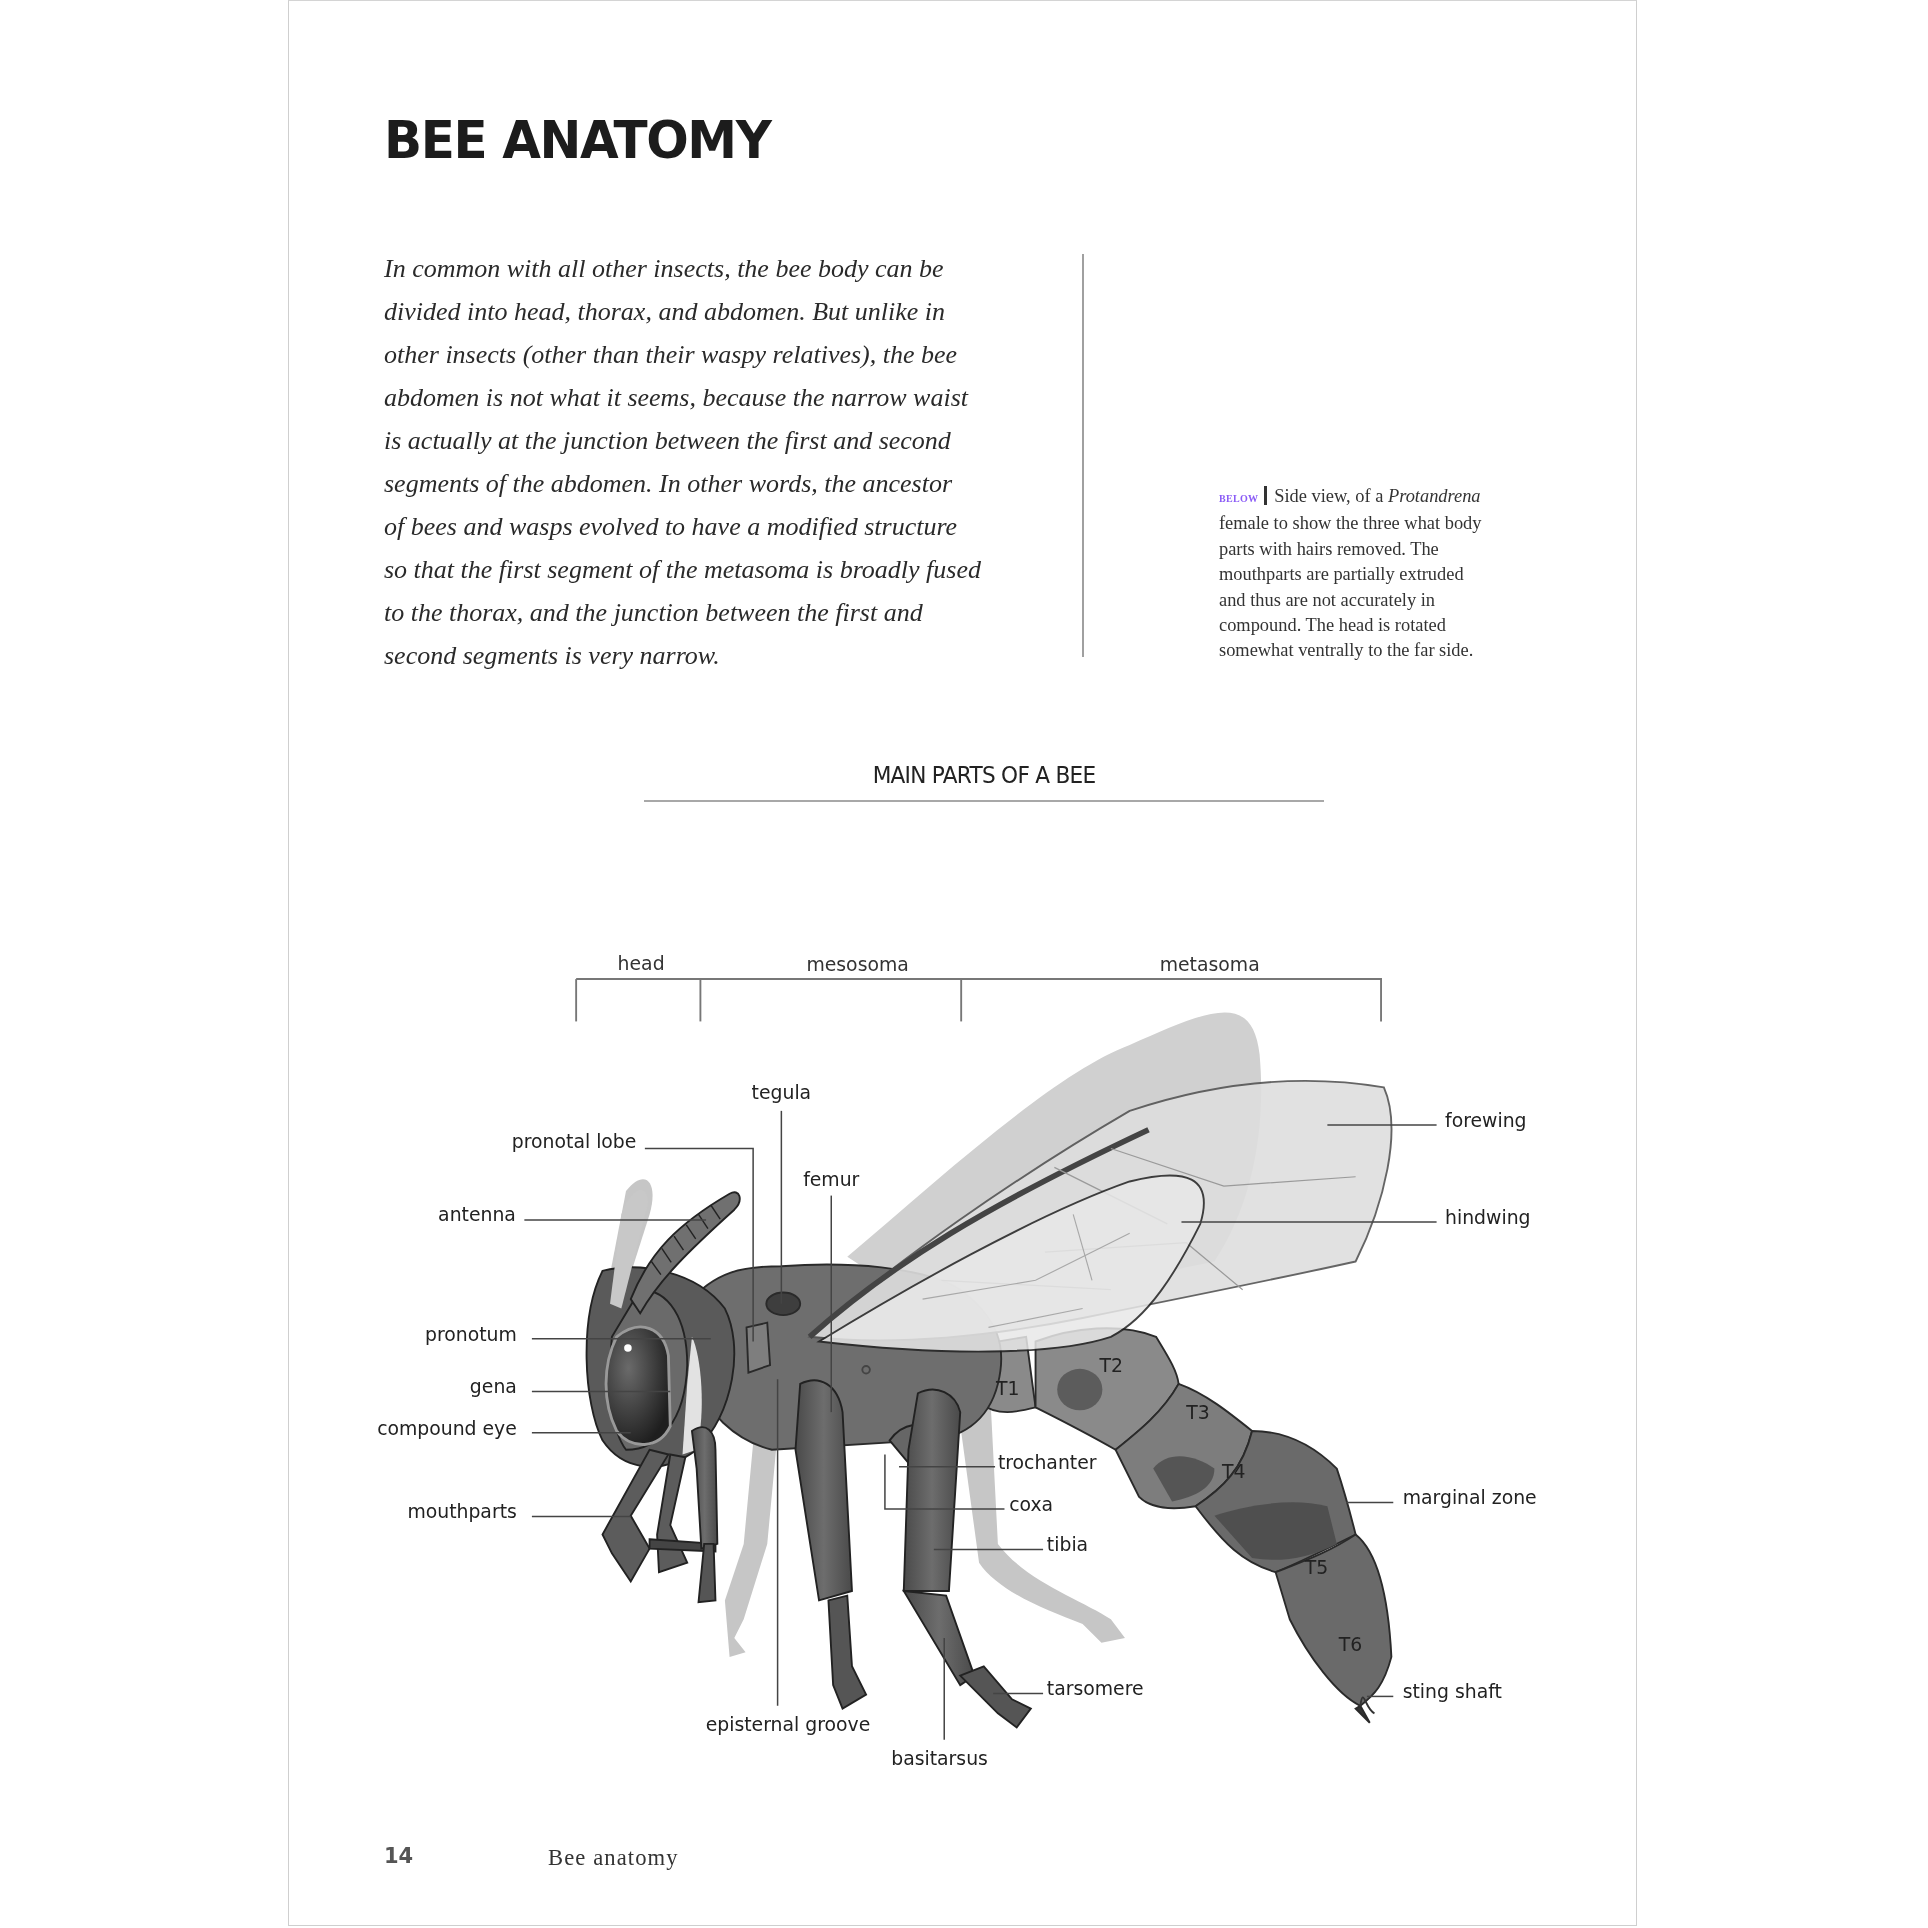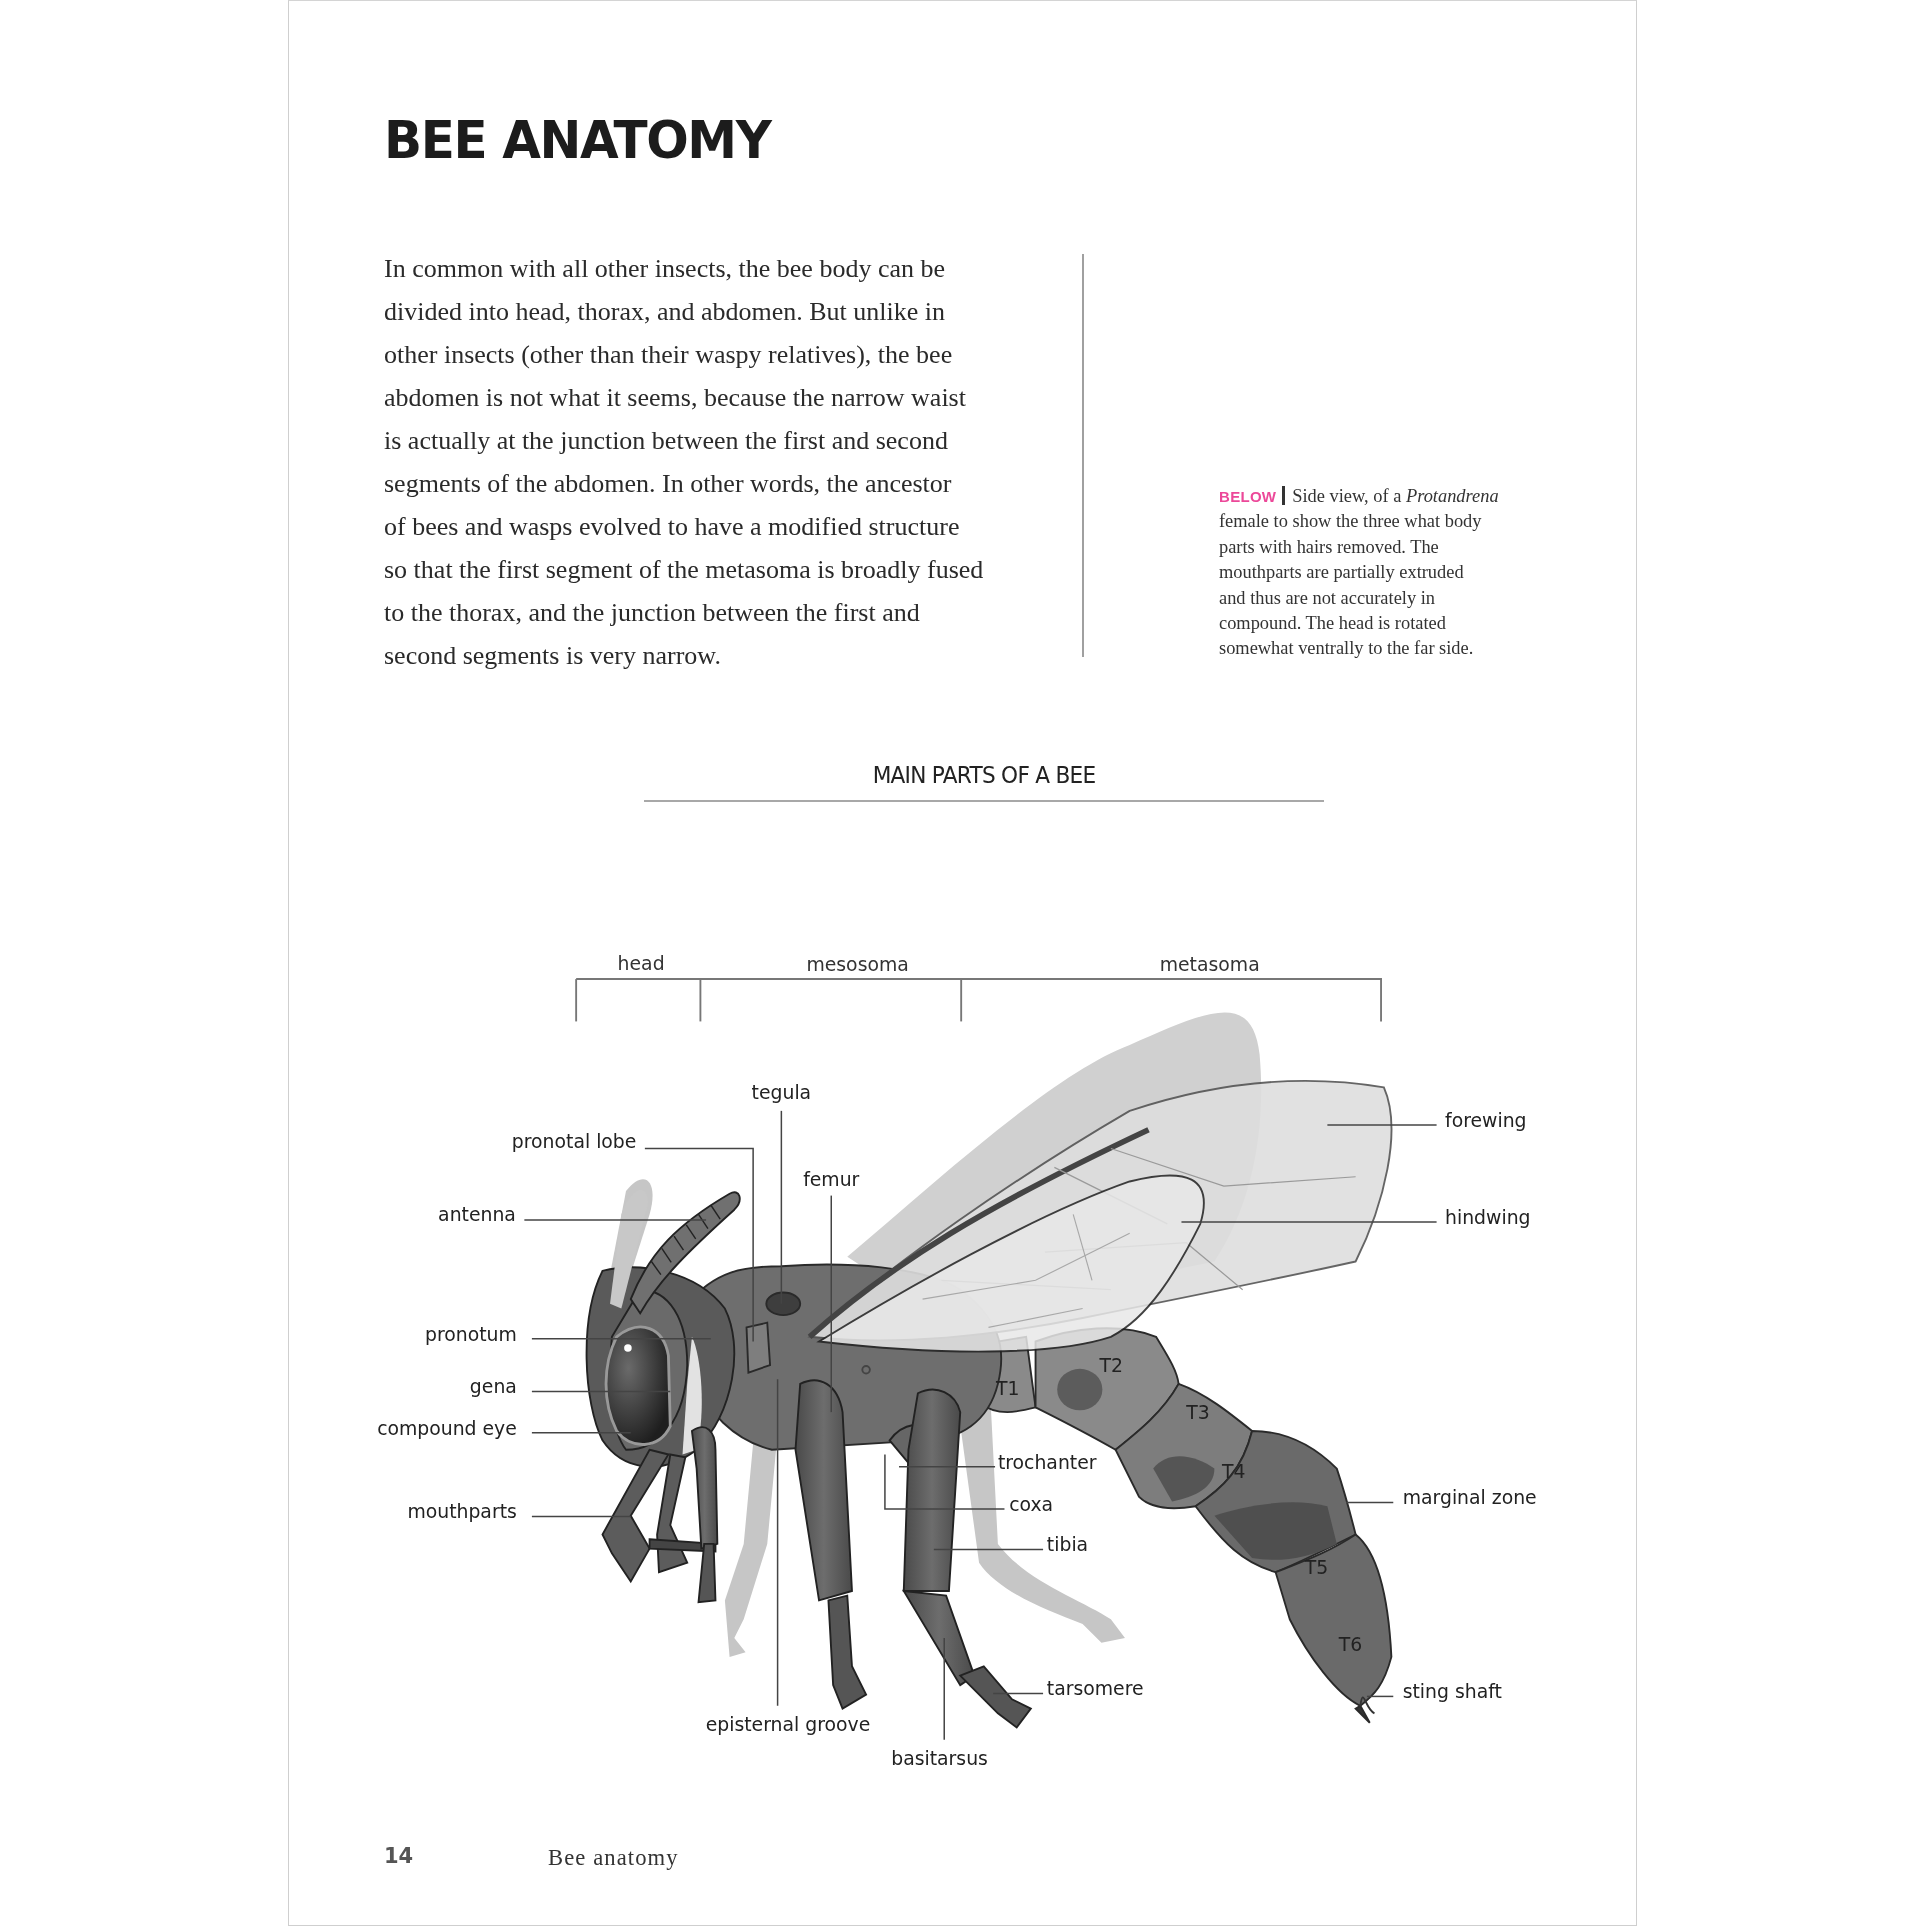--- a/index.html
+++ b/index.html
@@ -13,31 +13,31 @@
     position: absolute; left: 384px; top: 115px;
     font-family: "DejaVu Sans", sans-serif; font-weight: bold;
     font-size: 51px; letter-spacing: -1.4px; color: #1c1c1c; line-height: 1;
     transform: scaleX(0.98); transform-origin: left top;
   }
   .body-text {
     position: absolute; left: 384px; top: 247px; width: 697px;
     font-family: "Liberation Serif", serif; font-size: 26px; line-height: 43px;
     color: #2a2a2a;
   }
-  .body-text .line { display: block; white-space: nowrap; }
+  .body-text .line { display: block; white-space: nowrap; font-style: italic; }
   .divider {
     position: absolute; left: 1082px; top: 254px; width: 1.9px; height: 403px; background: #a0a0a0;
   }
   .caption {
     position: absolute; left: 1219px; top: 484px; width: 320px;
     font-family: "Liberation Serif", serif; font-size: 18.4px; line-height: 25.4px; color: #333;
   }
   .caption .line { display: block; white-space: nowrap; }
   .caption .lead {
-    font-family: Liberation Sans, sans-serif; font-weight: bold; font-size: 15px; color: #ec4899;
+    font-family: Liberation Serif, serif; font-weight: bold; font-size: 10px; color: #8b5cf6;
     letter-spacing: 0.3px;
   }
   .caption .bar {
     display: inline-block; width: 2.8px; height: 19px; background: #333; vertical-align: -2.8px;
     margin: 0 7.5px 0 5.6px;
   }
   .caption em { font-style: italic; }
   .diagram-heading {
     position: absolute; left: 644px; top: 761px; width: 680px; text-align: center;
     font-family: "DejaVu Sans", sans-serif; font-size: 23.5px; color: #222; letter-spacing: -0.8px;

